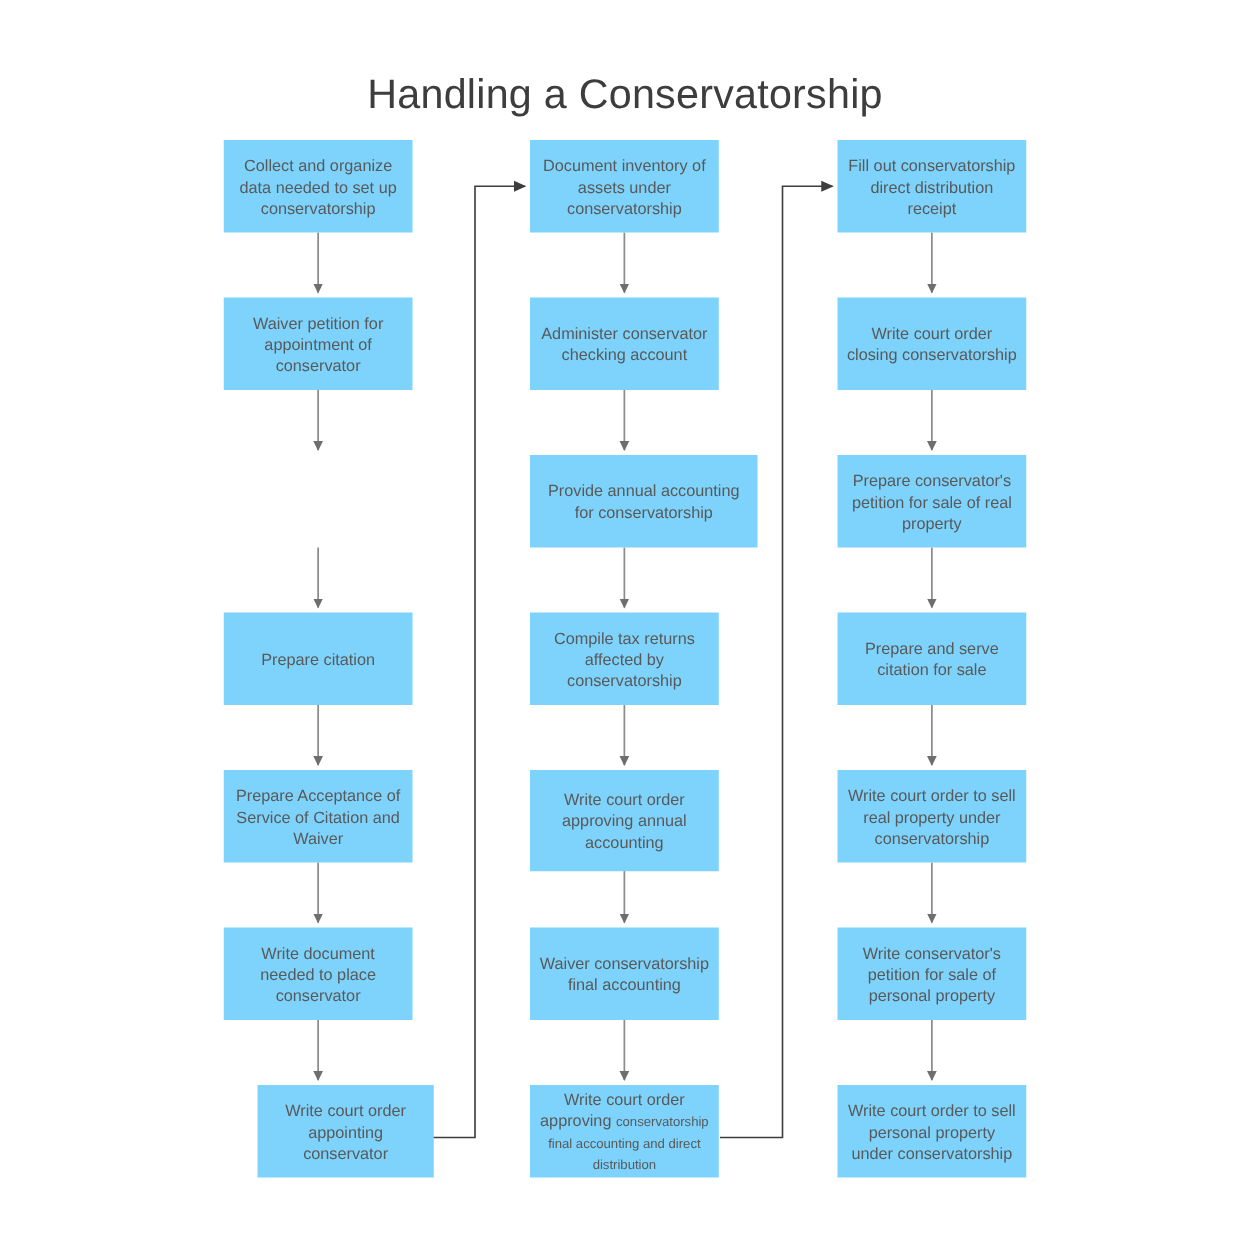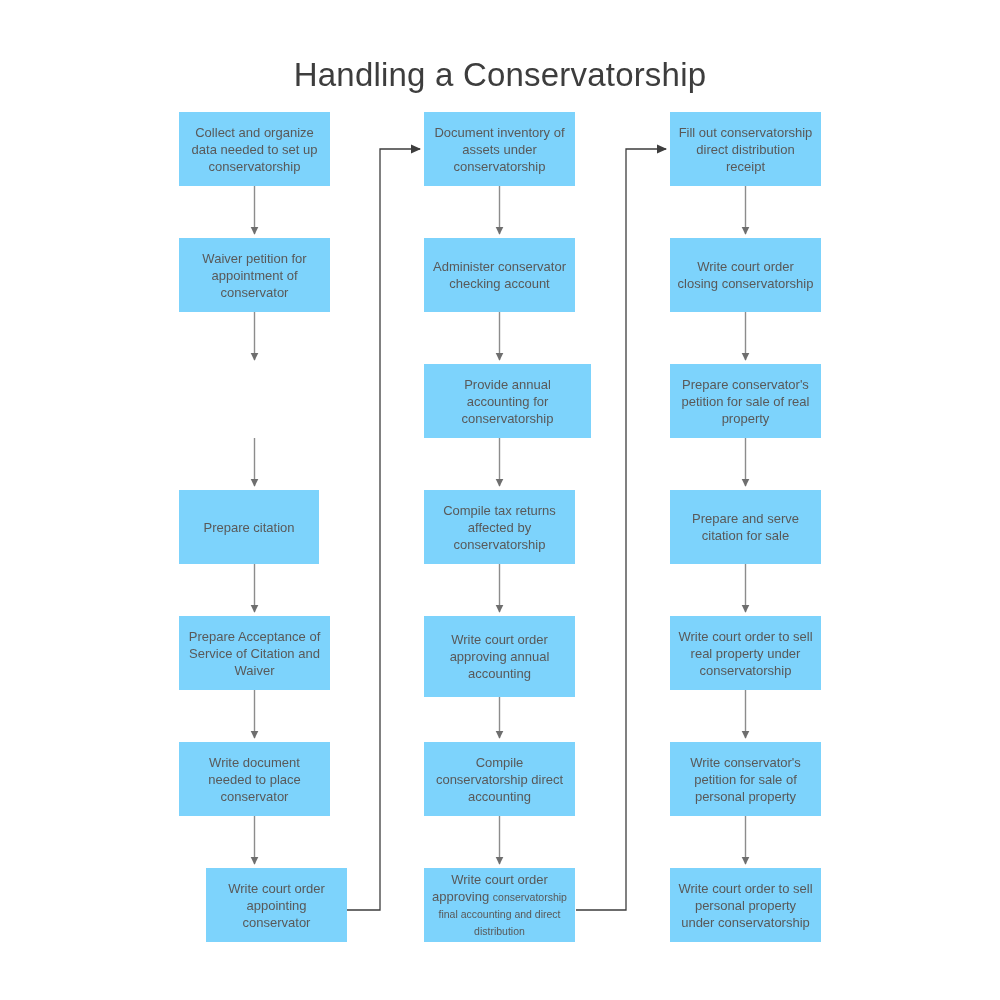--- a/index.html
+++ b/index.html
@@ -107,50 +107,50 @@
       <path d="M576,910 L626,910 L626,149 L666,149"></path>
     </g>
   </svg>
 
   <div class="node" style="left:179px; top:112px; width:151px; height:74px;">
     <span class="inner">Collect and organize data needed to set up conservatorship</span>
   </div>
   <div class="node" style="left:179px; top:238px; width:151px; height:74px;">
     <span class="inner">Waiver petition for appointment of conservator</span>
   </div>
-  <div class="node" style="left:179px; top:490px; width:140px; height:74px;">
+  <div class="node" style="left:179px; top:490px; width:151px; height:74px;">
     <span class="inner">Prepare citation</span>
   </div>
   <div class="node" style="left:179px; top:616px; width:151px; height:74px;">
     <span class="inner">Prepare Acceptance of Service of Citation and Waiver</span>
   </div>
   <div class="node" style="left:179px; top:742px; width:151px; height:74px;">
     <span class="inner">Write document needed to place conservator</span>
   </div>
   <div class="node" style="left:179px; top:868px; width:141px; height:74px;margin-left:27px;">
     <span class="inner">Write court order appointing conservator</span>
   </div>
 
   <div class="node" style="left:424px; top:112px; width:151px; height:74px;">
     <span class="inner">Document inventory of assets under conservatorship</span>
   </div>
   <div class="node" style="left:424px; top:238px; width:151px; height:74px;">
     <span class="inner">Administer conservator checking account</span>
   </div>
-  <div class="node" style="left:424px; top:364px; width:167px; height:74px;">
+  <div class="node" style="left:424px; top:364px; width:182px; height:74px;">
     <span class="inner">Provide annual accounting for conservatorship</span>
   </div>
   <div class="node" style="left:424px; top:490px; width:151px; height:74px;">
     <span class="inner">Compile tax returns affected by conservatorship</span>
   </div>
   <div class="node" style="left:424px; top:616px; width:151px; height:81px;">
     <span class="inner">Write court order approving annual accounting</span>
   </div>
   <div class="node" style="left:424px; top:742px; width:151px; height:74px;">
-    <span class="inner">Compile conservatorship direct accounting</span>
+    <span class="inner">Waiver conservatorship final accounting</span>
   </div>
   <div class="node" style="left:424px; top:868px; width:151px; height:74px;">
     <span class="inner"><span>Write court order approving</span> <span class="small">conservatorship final accounting and direct distribution</span></span>
   </div>
 
   <div class="node" style="left:670px; top:112px; width:151px; height:74px;">
     <span class="inner">Fill out conservatorship direct distribution receipt</span>
   </div>
   <div class="node" style="left:670px; top:238px; width:151px; height:74px;">
     <span class="inner">Write court order closing conservatorship</span>

